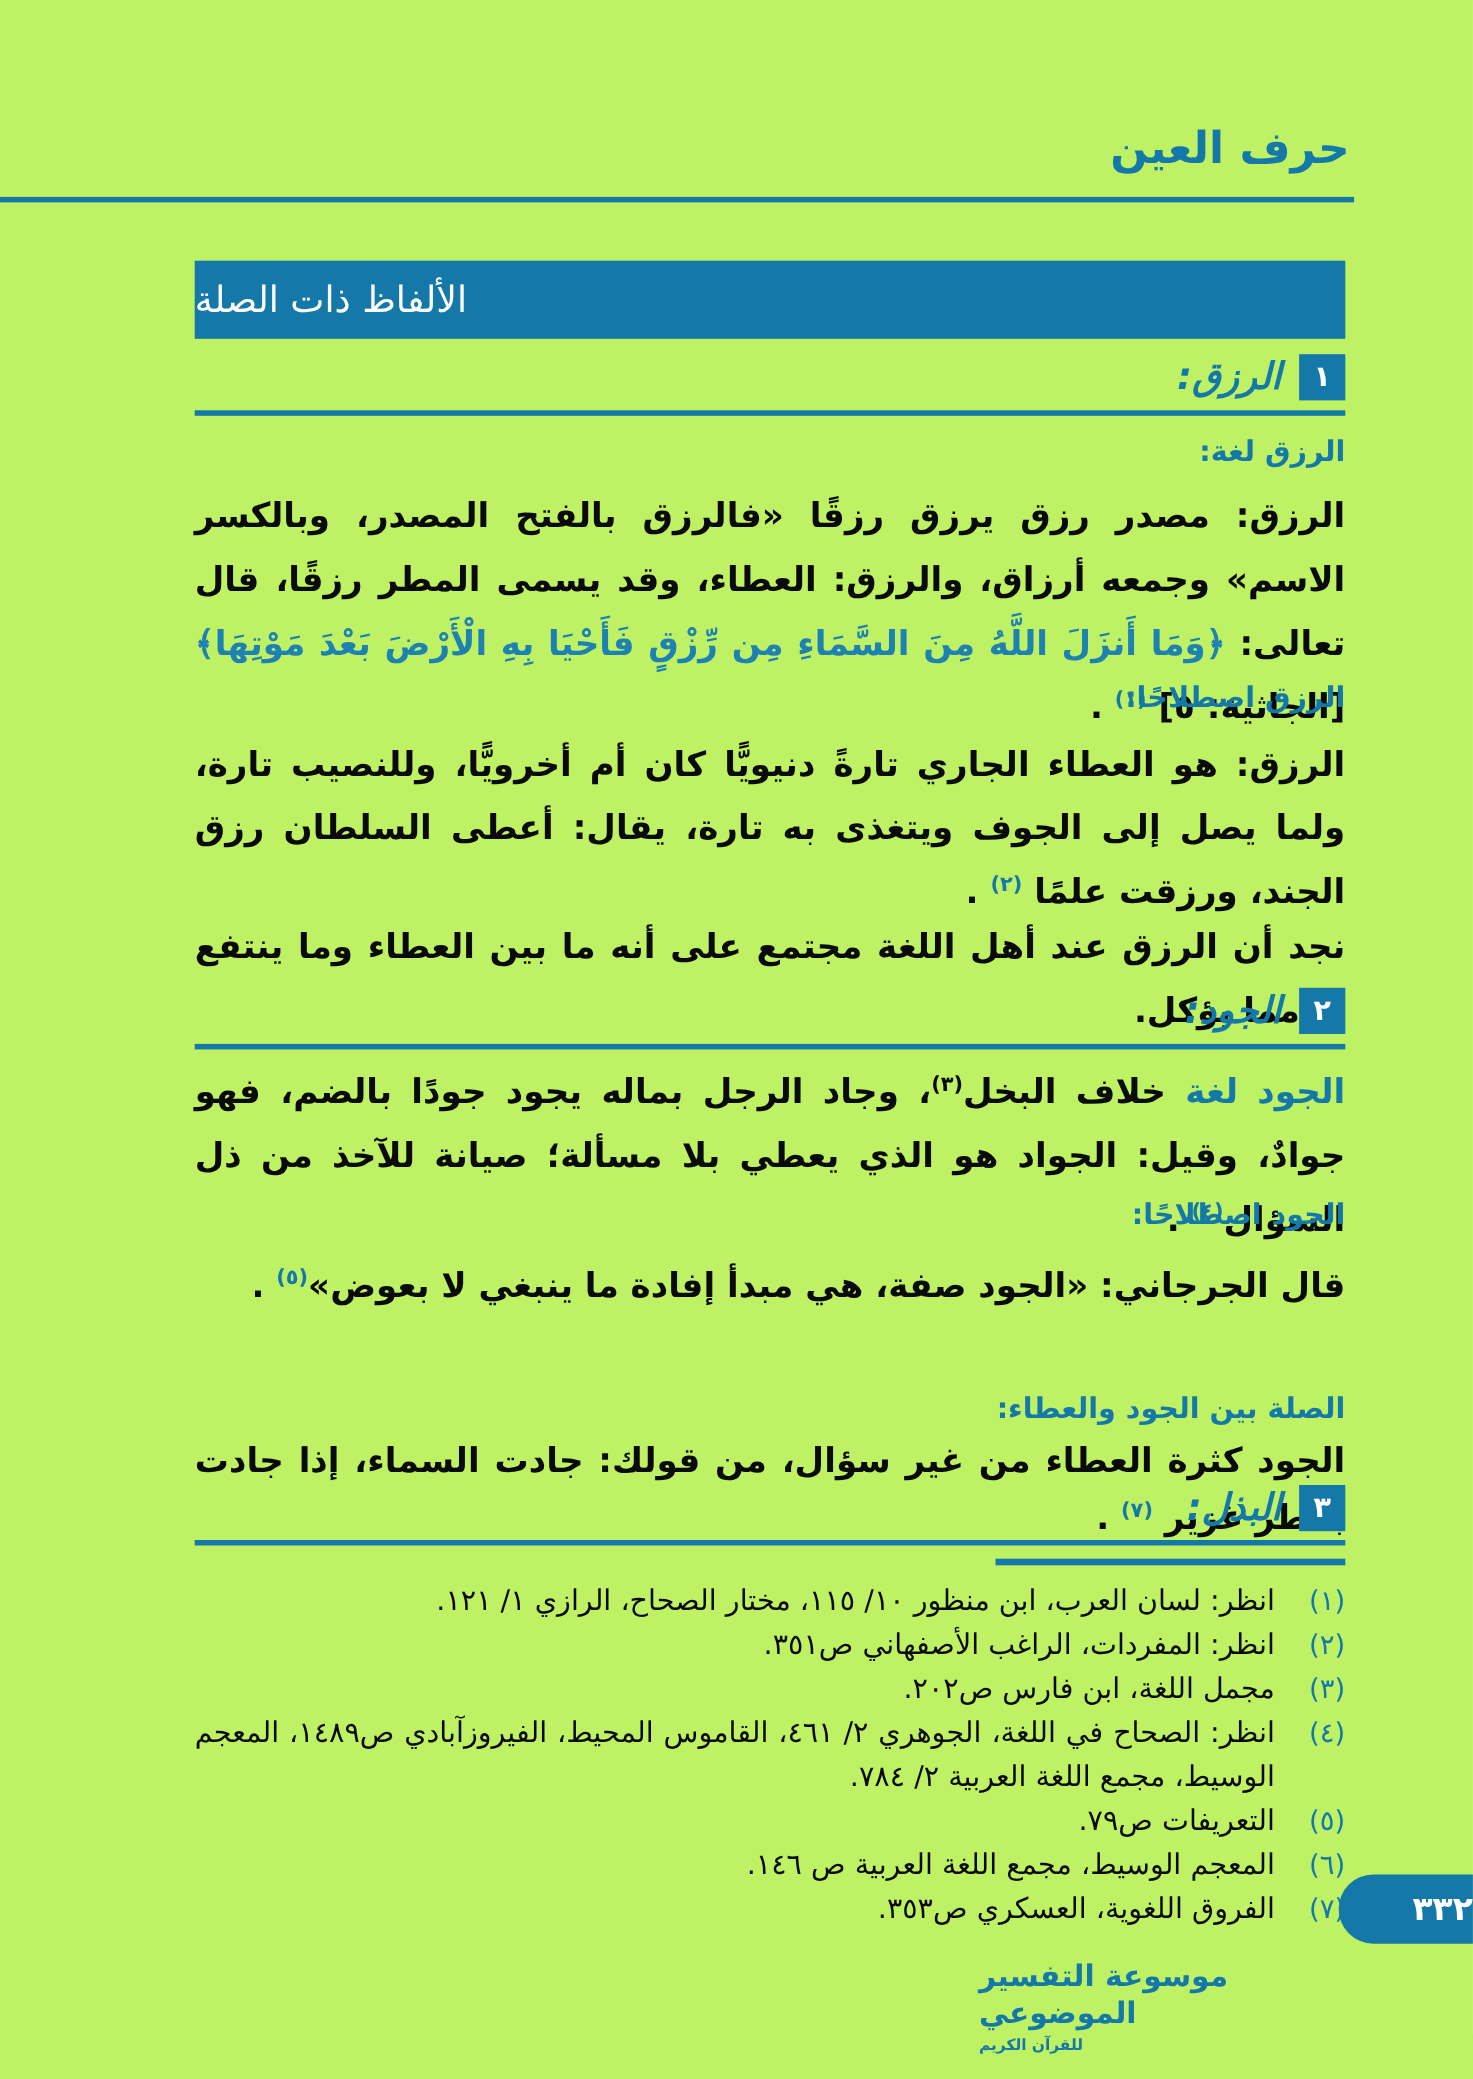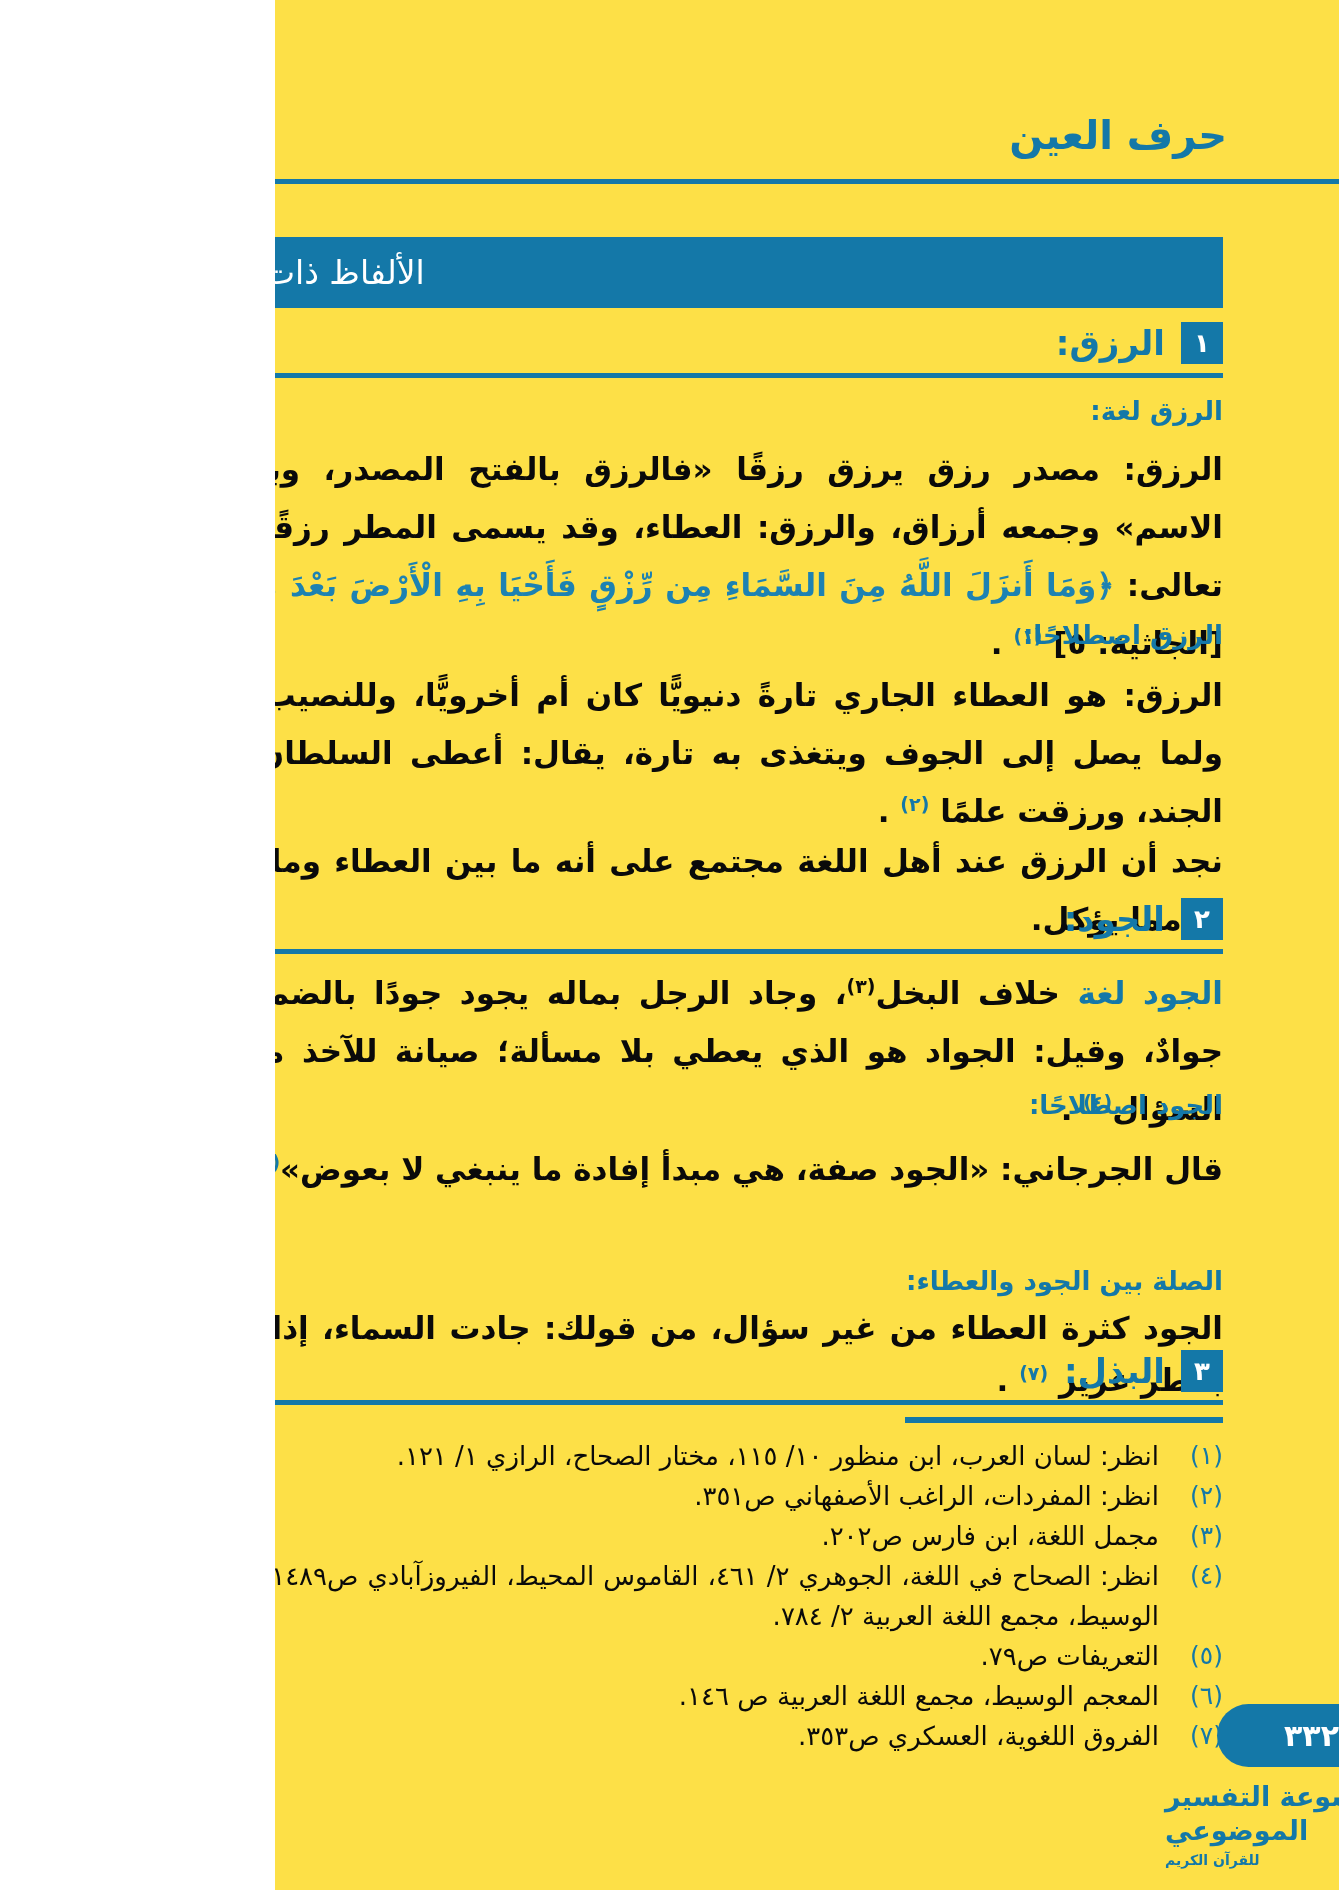--- a/index.html
+++ b/index.html
@@ -3,22 +3,22 @@
 <meta charset="utf-8">
 <style>
   :root{
     --teal:#1478a8;
     --verse:#1d82b2;
     --ink:#0a0a0a;
   }
   html,body{margin:0;padding:0;background:#ffffff;}
   .page{
     position:relative;
-    width:1064px;height:1890px;
-    background:#fde047;
+    width:1339px;height:1890px;
+    background:#bef264;
     direction:rtl;
     font-family:"DejaVu Sans",sans-serif;
     overflow:hidden;
   }
   .chapter-callig{
     position:absolute;top:112px;right:112px;
     color:var(--teal);font-size:40px;font-weight:bold;
     letter-spacing:-1px;
   }
   .top-rule{
@@ -33,21 +33,21 @@
   }
   .section-header{
     position:absolute;right:116px;
     display:flex;align-items:center;gap:16px;
   }
   .sq{
     width:42px;height:42px;background:var(--teal);
     color:#ffffff;font-size:26px;font-weight:bold;
     text-align:center;line-height:42px;flex:0 0 auto;
   }
-  .sec-title{color:var(--teal);font-size:34px;font-weight:bold;}
+  .sec-title{color:var(--teal);font-size:34px;font-weight:bold;font-style:italic;}
   .sec-rule{
     position:absolute;right:116px;width:1046px;height:5px;background:var(--teal);
   }
   .subhead{
     position:absolute;right:116px;
     color:var(--teal);font-size:26px;font-weight:bold;
   }
   .body-p{
     position:absolute;right:116px;width:1046px;margin:0;
     color:var(--ink);font-size:31px;font-weight:bold;

